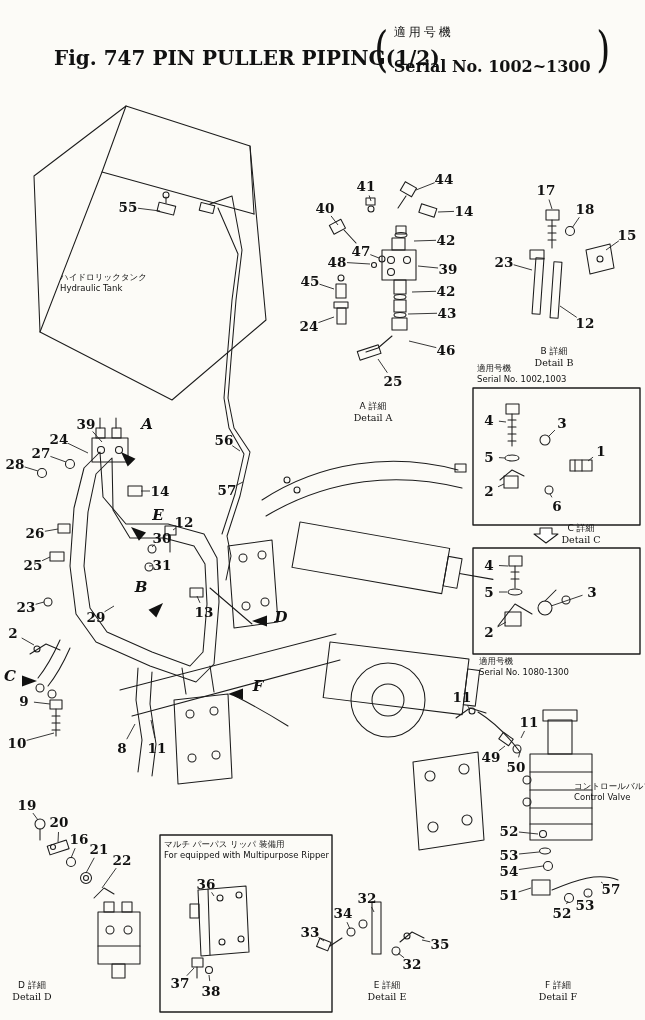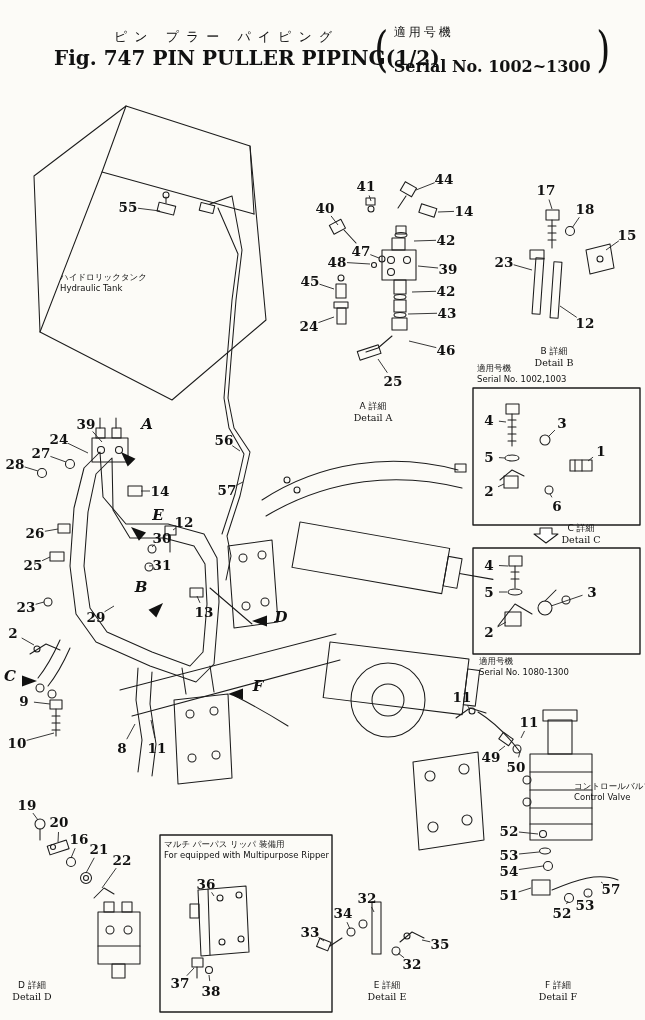--- a/index.html
+++ b/index.html
@@ -454,21 +454,20 @@
       <text x="477" y="382" text-anchor="start" class="anno">Serial No. 1002,1003</text>
       <text x="479" y="664" text-anchor="start" class="anno">適用号機</text>
       <text x="479" y="675" text-anchor="start" class="anno">Serial No. 1080-1300</text>
       <text x="574" y="789" text-anchor="start" class="anno">コントロールバルブ</text>
       <text x="574" y="800" text-anchor="start" class="anno">Control Valve</text>
       <text x="164" y="847" text-anchor="start" class="anno">マルチ パーパス リッパ 装備用</text>
       <text x="164" y="858" text-anchor="start" class="anno">For equipped with Multipurpose Ripper</text>
     </svg>
 
   <div id="hdr">
-    <div class="hdr-jp">ピン プラー パイピング</div>
     <div class="hdr-en">Fig. 747 PIN PULLER PIPING(1/2)</div>
     <div class="hdr-right">
       <span class="paren">(</span>
       <span class="hdr-right-col">
         <span class="hdr-right-jp">適用号機</span>
         <span class="hdr-right-en">Serial No. 1002~1300</span>
       </span>
       <span class="paren">)</span>
     </div>
   </div>

